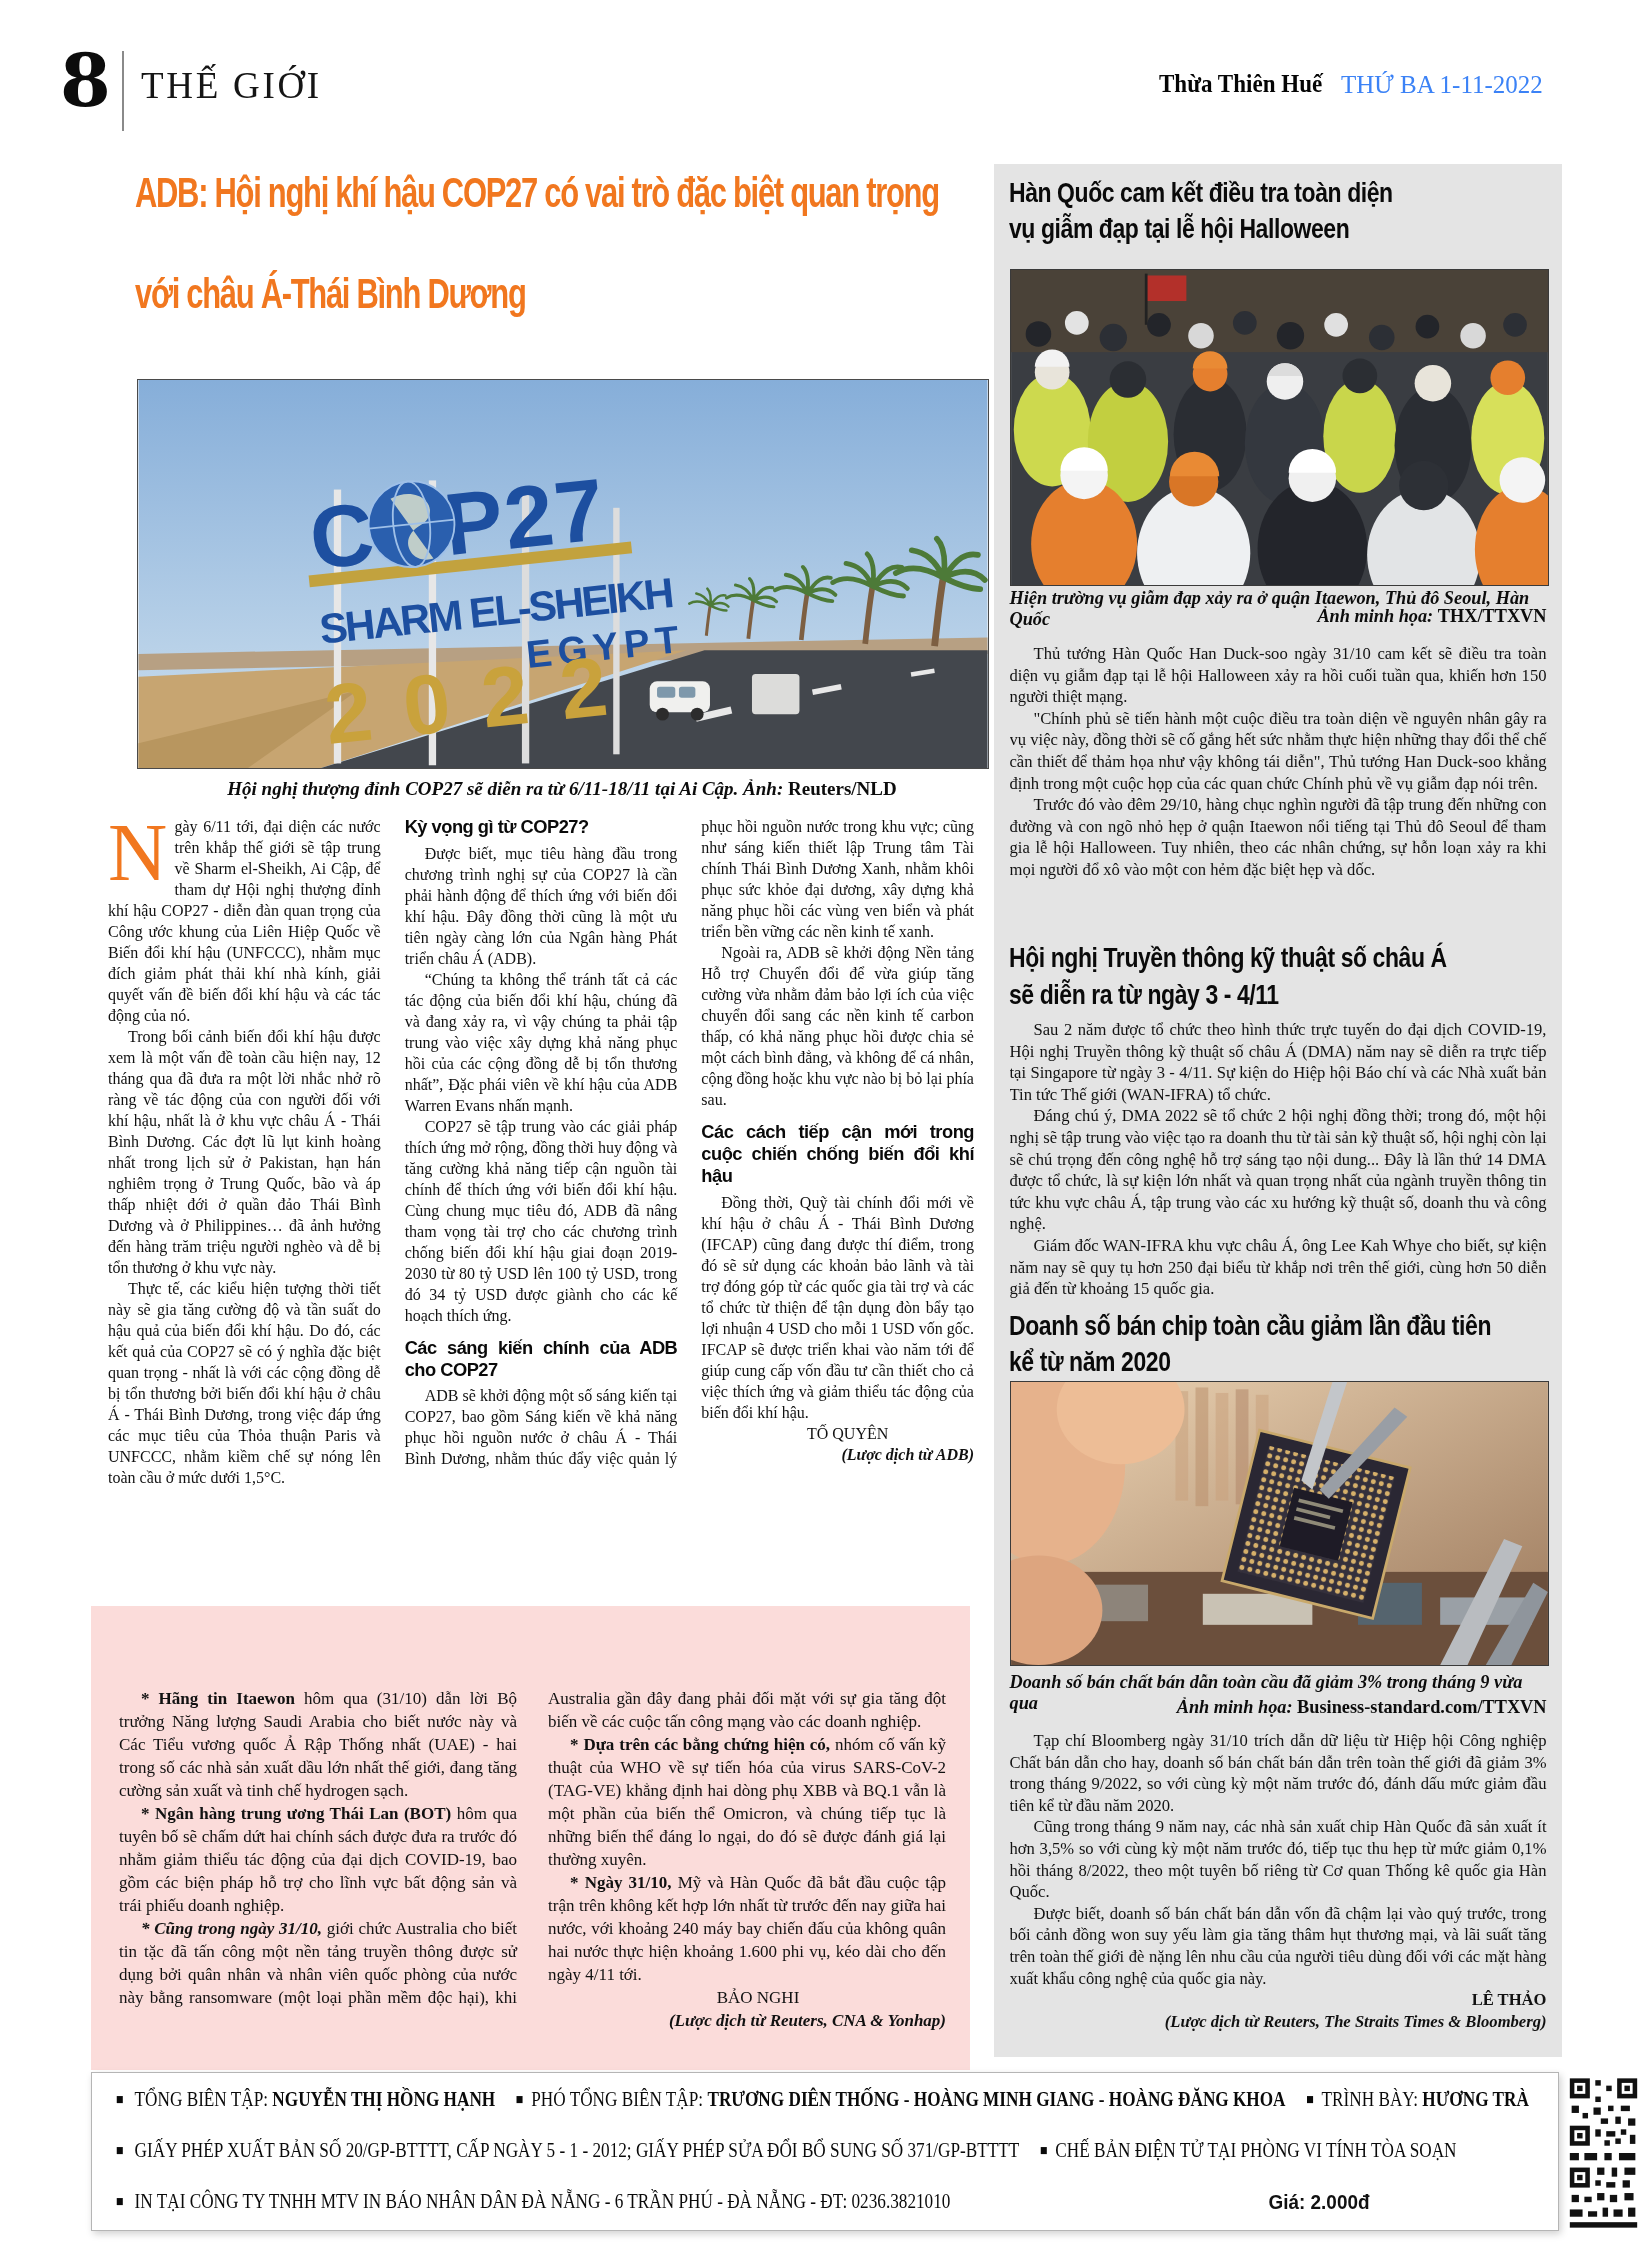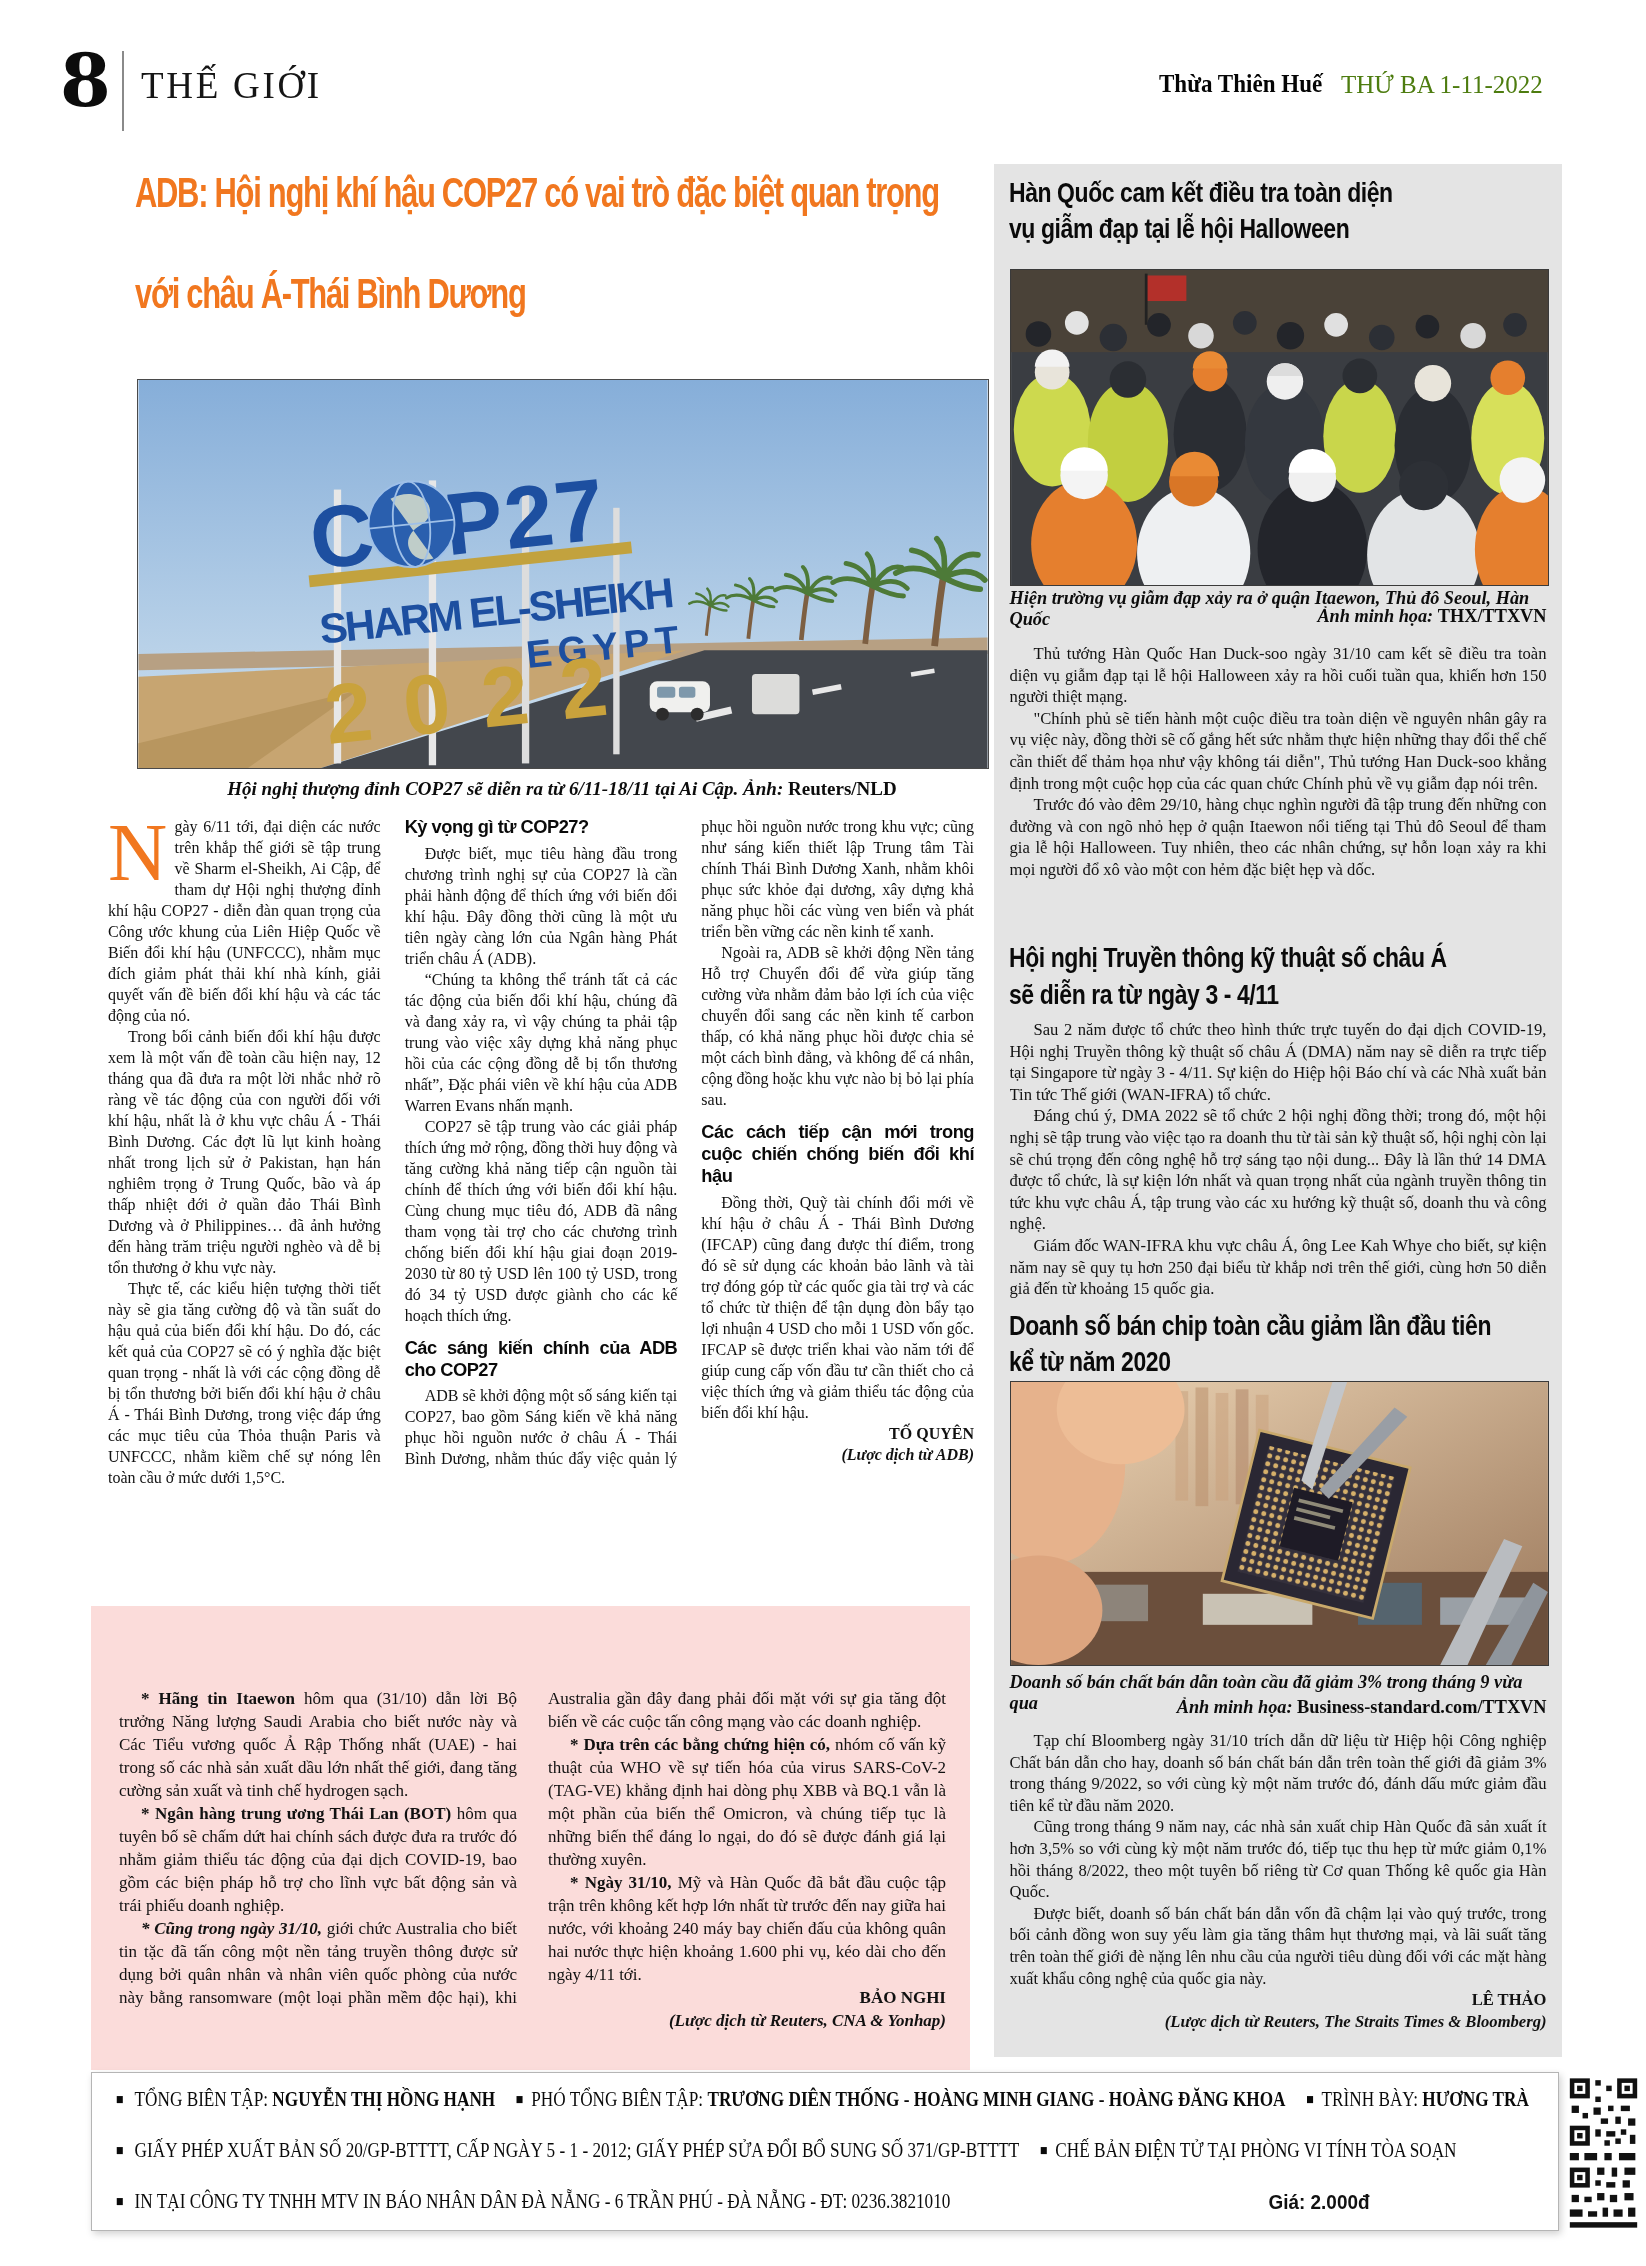--- a/index.html
+++ b/index.html
@@ -5,41 +5,41 @@
   html,body{margin:0;padding:0;background:#fff;}
   #page{position:relative;width:1647px;height:2267px;background:#ffffff;overflow:hidden;
         font-family:"Liberation Serif",serif;color:#111;}
   .abs{position:absolute;}
 
   
   .page-num{left:60px;top:37px;font:700 73px "DejaVu Serif",serif;letter-spacing:-1.8px;color:#0c0c0c;}
   .hdr-divider{left:122px;top:51px;width:1.8px;height:80px;background:#8a8a8a;}
   .section-title{left:141px;top:64px;font:400 37px "Liberation Serif",serif;letter-spacing:2.7px;color:#151515;}
   .masthead{left:1159px;top:69px;font:700 25.6px "Liberation Serif",serif;transform:scaleX(.9);transform-origin:left top;color:#050505;}
-  .issue-date{left:1341px;top:71px;font:400 25px "Liberation Serif",serif;color:#4d7c0f;}
+  .issue-date{left:1341px;top:71px;font:400 25px "Liberation Serif",serif;color:#3b82f6;}
 
   
   .main-hl{left:135px;width:1252px;transform:scaleX(.72);transform-origin:left top;
            font:700 43px "Liberation Sans",sans-serif;letter-spacing:-1.8px;color:#f1771f;white-space:nowrap;}
   .main-hl.l1{top:168px;} .main-hl.l2{top:269px;}
 
   
   .photo-main{left:137px;top:379px;width:850px;height:388px;border:0.9px solid #4a4a4a;overflow:hidden;}
   .cap-main{left:137px;top:778px;width:850px;text-align:center;
             font:italic 700 19px "Liberation Serif",serif;color:#0c0c0c;}
   .cap-main b{font-style:normal;}
 
   
   .cols{left:108px;top:816px;width:866px;height:789px;column-count:3;column-gap:24px;
         font:16px/21px "Liberation Serif",serif;text-align:justify;overflow:hidden;}
   .cols p{margin:0;text-indent:20px;}
   .cols p.first{text-indent:0;}
   .dropcap{float:left;font:400 82px/0.76 "Liberation Serif",serif;color:#f1771f;padding:5.5px 7.3px 0 0;}
   .colhead{font:700 18.3px/22px "Liberation Sans",sans-serif;letter-spacing:-0.5px;margin:11px 0 4.6px 0;color:#0a0a0a;}
-  .byline{ text-align:right;font-weight:700;margin-top:9.1px;text-indent:0;}
+  .byline{ text-align:center;font-weight:400;margin-top:9.1px;text-indent:0;}
   .byline-src{text-align:right;font-weight:700;font-style:italic;text-indent:0;}
 
   
   .quick-panel{left:91px;top:1606px;width:879px;height:464px;background:#fbdcda;}
   .quick-label{left:161px;top:1599px;width:404px;height:58px;background:#ee7d1d;
                display:flex;align-items:center;justify-content:center;}
   .quick-label span{font:700 35px "Liberation Sans",sans-serif;color:#fff;letter-spacing:0.9px;
                     word-spacing:11px;transform:scaleX(.9);}
   .quick-text{left:119px;top:1687px;width:827px;height:371px;column-count:2;column-gap:31px;
               font:17px/23px "Liberation Serif",serif;text-align:justify;overflow:hidden;}

